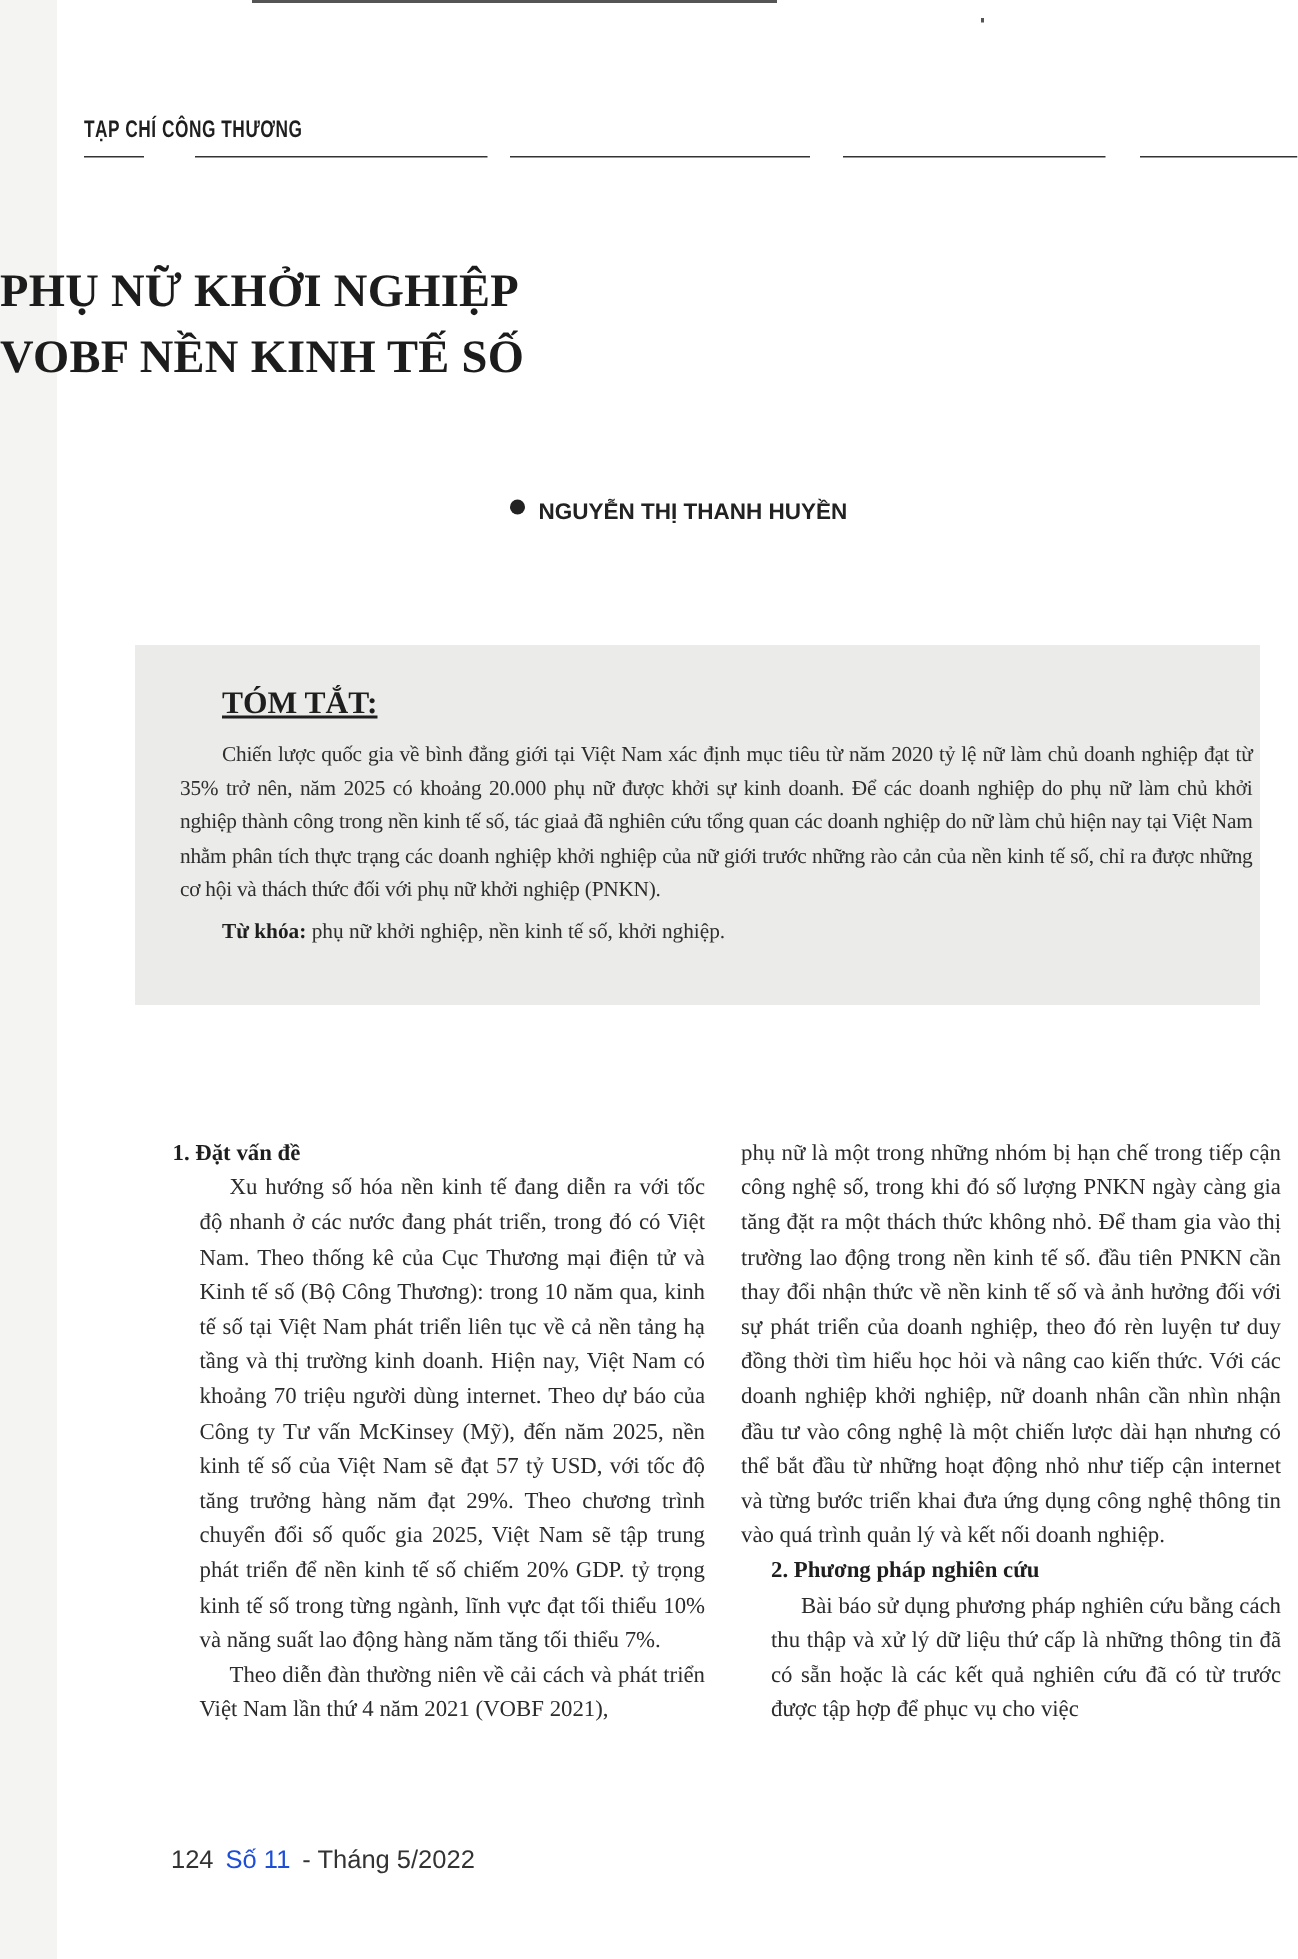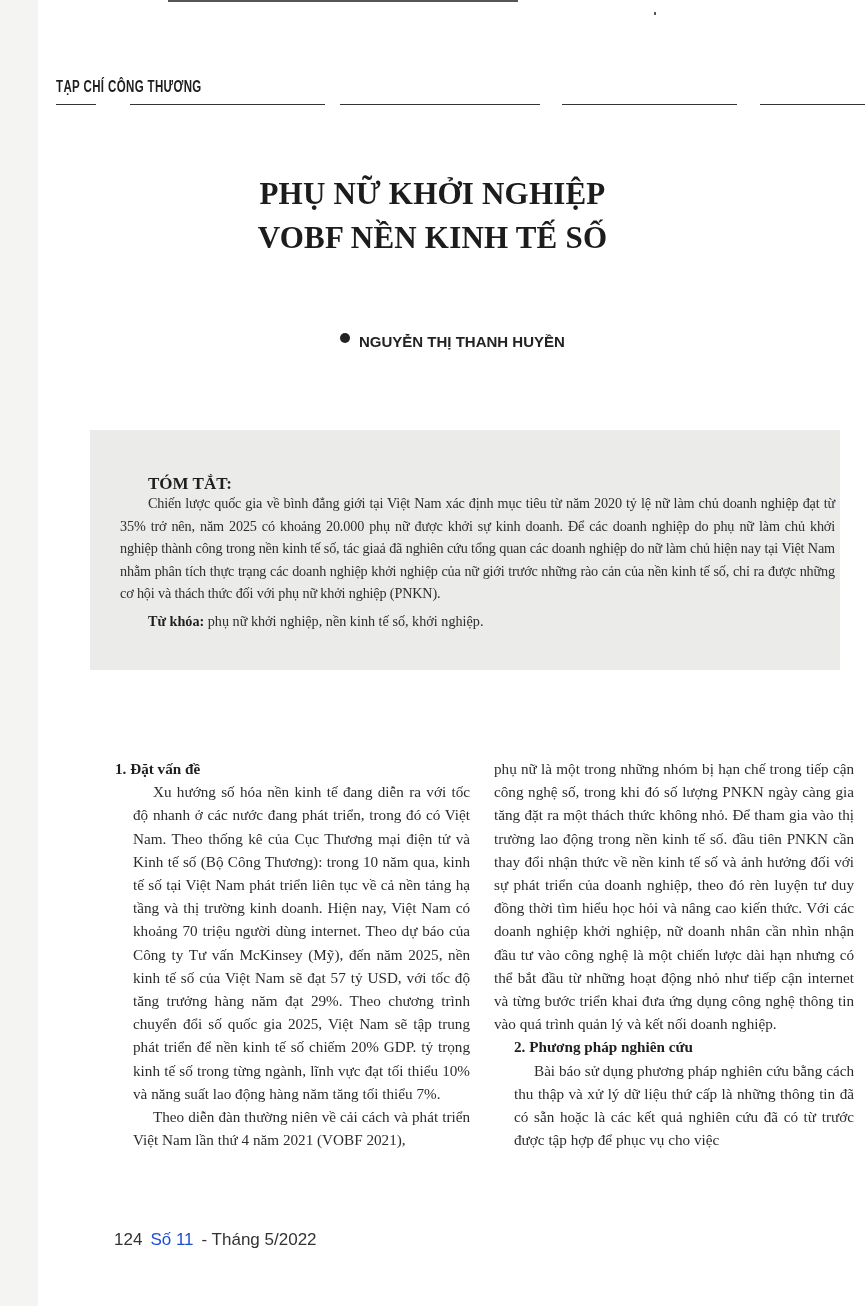--- a/index.html
+++ b/index.html
@@ -13,37 +13,37 @@
   .journal-name {
     position: absolute; left: 56px; top: 78px;
     font-family: "Liberation Sans Narrow", "Liberation Sans", sans-serif;
     font-weight: bold; font-size: 16px; letter-spacing: 0.5px;
     transform: scaleX(0.72); transform-origin: left top; color: #1e1e1e;
   }
   .header-rule { position: absolute; top: 104px; height: 1px; background: #333; }
 
   .title {
     position: absolute; left: 0; width: 865px; top: 172px;
-    text-align: center; font-weight: bold; font-size: 31px; line-height: 44px; color: #1c1c1c;
+    text-align: left; font-weight: bold; font-size: 31px; line-height: 44px; color: #1c1c1c;
     letter-spacing: 0.2px;
   }
 
   .author {
     position: absolute; left: 340px; top: 333px;
     font-family: "Liberation Sans", sans-serif; font-weight: bold; font-size: 15px; color: #222;
     display: flex; align-items: flex-start; gap: 9px;
   }
   .author .dot { width: 10px; height: 10px; border-radius: 50%; background: #222; display: inline-block; }
 
   .abstract-box {
     position: absolute; left: 90px; top: 430px; width: 750px; height: 240px;
     background: #ebebea;
   }
   .abstract-heading {
-    position: absolute; left: 58px; top: 44px; font-weight: bold; font-size: 17px; color: #1e1e1e;
+    position: absolute; left: 58px; top: 26px; font-weight: bold; font-size: 21px; color: #1e1e1e; text-decoration: underline;
   }
   .abstract-text {
     position: absolute; left: 30px; top: 62px; width: 715px;
     font-size: 14.2px; line-height: 22.6px; color: #2e2e2e; text-align: justify;
     text-indent: 28px; letter-spacing: -0.15px;
   }
   .keywords {
     position: absolute; left: 58px; top: 183px; font-size: 14.2px; color: #2e2e2e; text-align: center;
   }
   .keywords b { color: #1e1e1e; }

